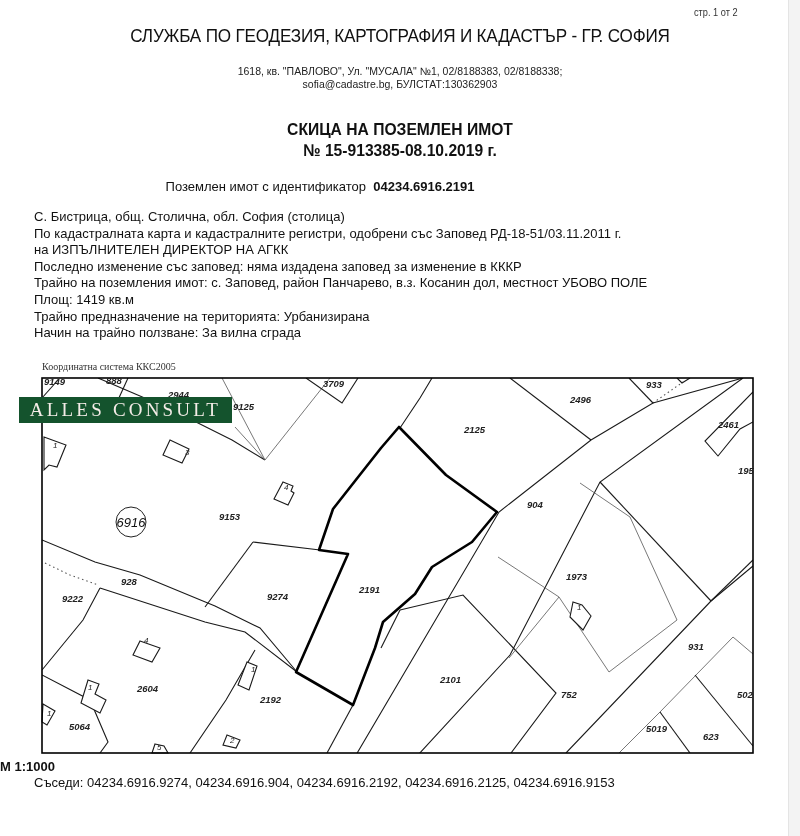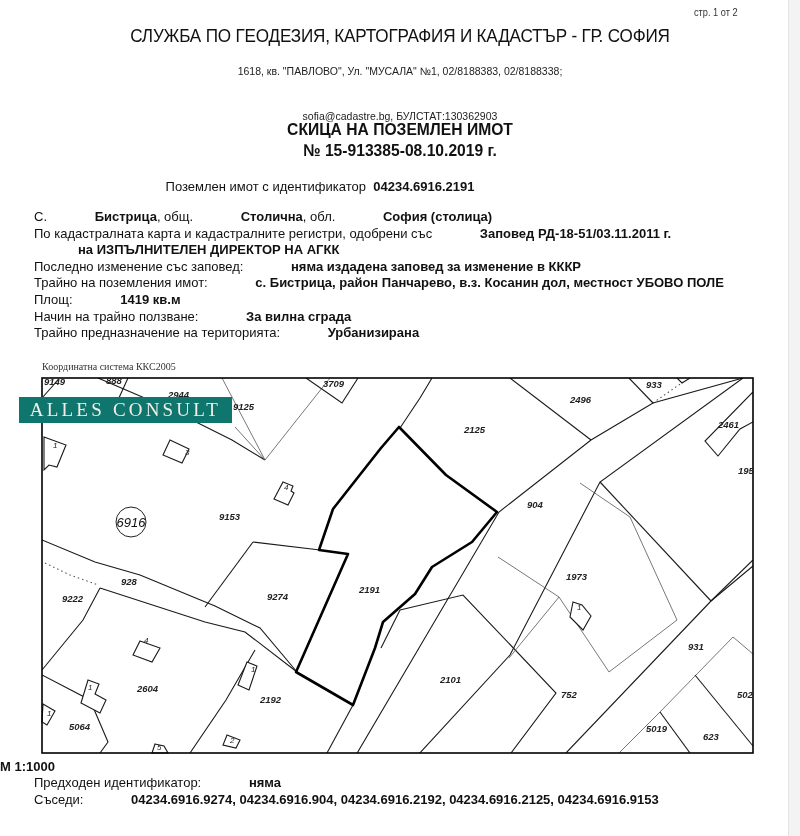--- a/index.html
+++ b/index.html
@@ -19,43 +19,43 @@
   .agency {
     position: absolute; left: 0; width: 800px; top: 25px; text-align: center;
     font-size: 19px; color: #111; letter-spacing: -0.2px;
     transform: scaleX(0.9); transform-origin: center top;
   }
   .addr {
     position: absolute; left: 0; width: 800px; text-align: center;
     font-size: 10.5px; color: #222;
   }
   .addr.l1 { top: 65px; }
-  .addr.l2 { top: 78px; margin-top: 32px; }
+  .addr.l2 { top: 78px; }
   .title {
     position: absolute; left: 0; width: 800px; text-align: center;
     font-size: 17px; font-weight: bold; color: #111;
     transform: scaleX(0.92); transform-origin: center top;
   }
   .title.t1 { top: 120px; }
   .title.t2 { top: 141px; }
   .ident {
     position: absolute; left: 0; width: 640px; top: 179px; text-align: center;
     font-size: 13px;
   }
   .ident b { font-weight: bold; }
   .info { position: absolute; left: 34px; top: 209px; font-size: 13px; line-height: 16.6px; }
   .info .row { white-space: nowrap; }
-  .info b, .footer b { font-weight: bold; margin-left: 44px; }
+  .info b, .footer b { font-weight: normal; }
   .coord {
     position: absolute; left: 42px; top: 361px; font-size: 10px; color: #333; font-family: Liberation Serif, serif;
   }
   #map { position: absolute; left: 0; top: 0; width: 800px; height: 836px; }
   .watermark {
     position: absolute; left: 19px; top: 397px; width: 213px; height: 26px;
-    background: #0f766e; color: #f4ece7;
+    background: #14532d; color: #f4ece7;
     font-family: "Liberation Serif", "DejaVu Serif", serif;
     font-size: 19px; letter-spacing: 3.2px; line-height: 26px; text-align: center;
     white-space: nowrap;
   }
   .scale {
     position: absolute; left: 0; width: 800px; top: 759px; 
     font-size: 13px; font-weight: bold;
   }
   .footer { position: absolute; left: 34px; top: 775px; font-size: 13px; line-height: 16.5px; }
   .footer .row { white-space: nowrap; }
@@ -93,33 +93,33 @@
   </div>
   <div class="row">
     <b>на ИЗПЪЛНИТЕЛЕН ДИРЕКТОР НА АГКК</b>
   </div>
   <div class="row">
     <span>Последно изменение със заповед:</span>
     <b>няма издадена заповед за изменение в КККР</b>
   </div>
   <div class="row">
     <span>Трайно на поземления имот:</span>
-    <b>с. Бистрица, район Панчарево, в.з. Косанин дол, местност УБОВО ПОЛЕ</b>
+    <b>с. Заповед, район Панчарево, в.з. Косанин дол, местност УБОВО ПОЛЕ</b>
   </div>
   <div class="row">
     <span>Площ:</span>
     <b>1419 кв.м</b>
   </div>
   <div class="row">
+    <span>Трайно предназначение на територията:</span>
+    <b>Урбанизирана</b>
+  </div>
+  <div class="row">
     <span>Начин на трайно ползване:</span>
     <b>За вилна сграда</b>
-  </div>
-  <div class="row">
-    <span>Трайно предназначение на територията:</span>
-    <b>Урбанизирана</b>
   </div>
 </div>
 
 <div class="coord">Координатна система ККС2005</div>
 
 <svg id="map" viewBox="0 0 800 836" xmlns="http://www.w3.org/2000/svg">
   <defs>
     <clipPath id="frameClip">
         <rect x="42" y="378" width="711" height="375"></rect>
       </clipPath>
@@ -239,20 +239,16 @@
     <text class="blabel" x="577" y="610">1</text>
   </g>
 </svg>
 
 <div class="watermark">ALLES CONSULT</div>
 
 <div class="scale">М 1:1000</div>
 
 <div class="footer">
   <div class="row">
-    <span>Предходен идентификатор:</span>
-    <b>няма</b>
-  </div>
-  <div class="row">
     <span>Съседи:</span>
     <b>04234.6916.9274, 04234.6916.904, 04234.6916.2192, 04234.6916.2125, 04234.6916.9153</b>
   </div>
 </div>
 
 </body></html>

